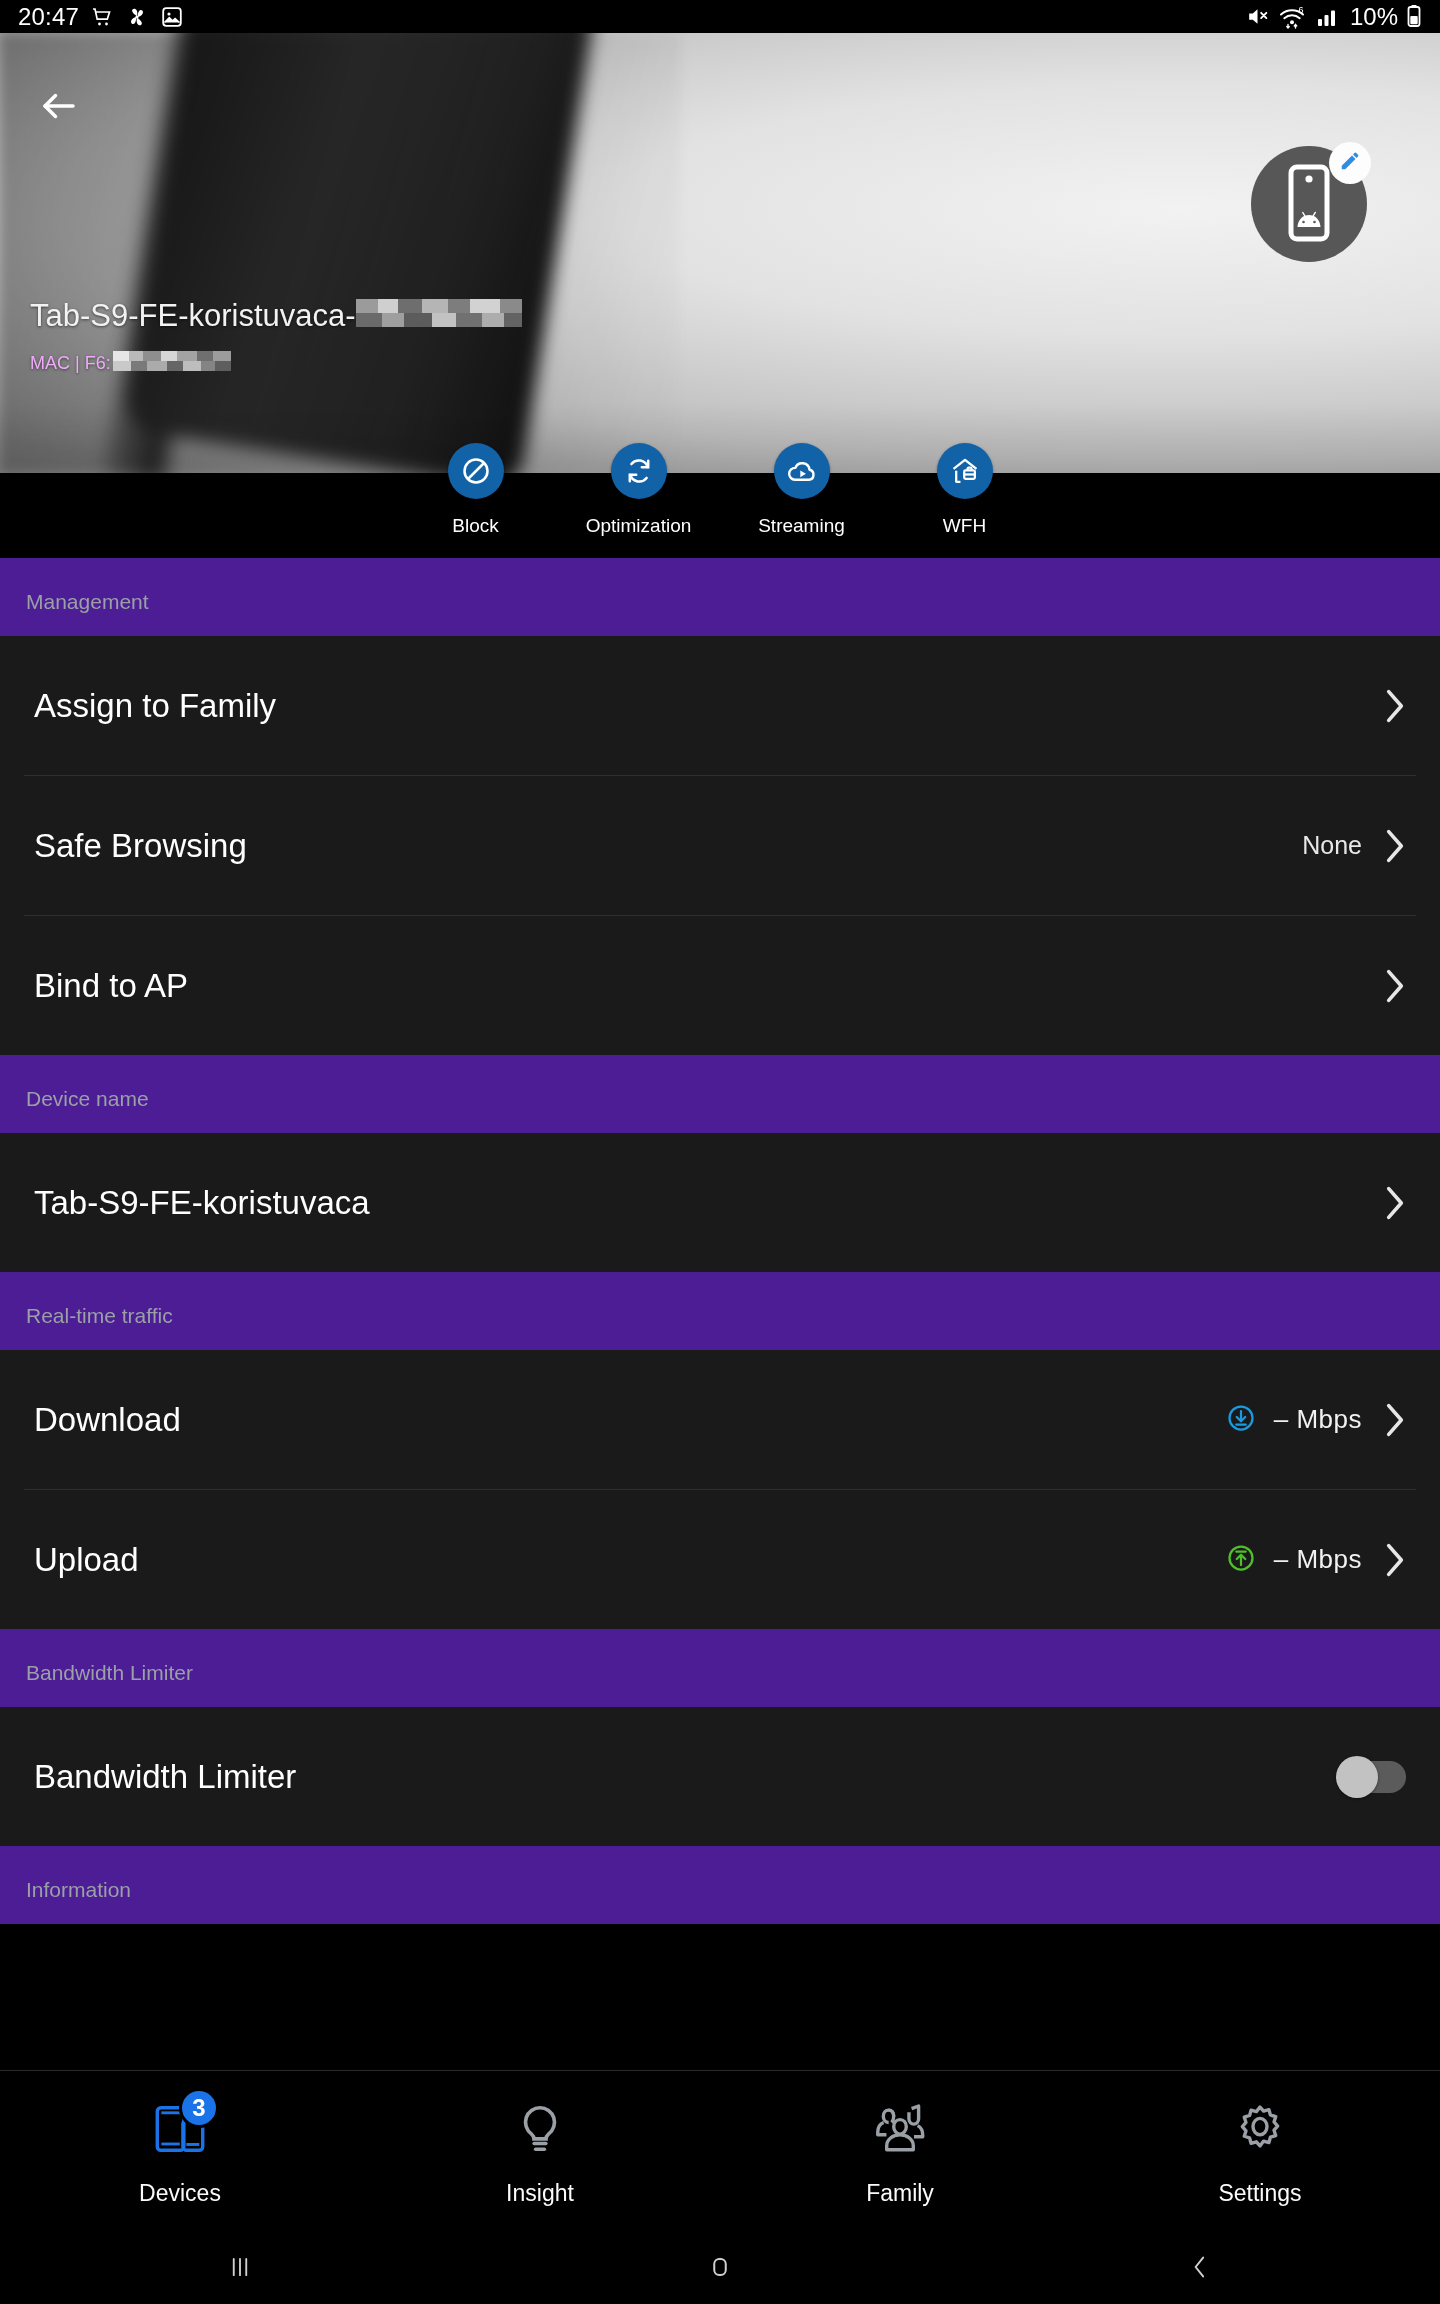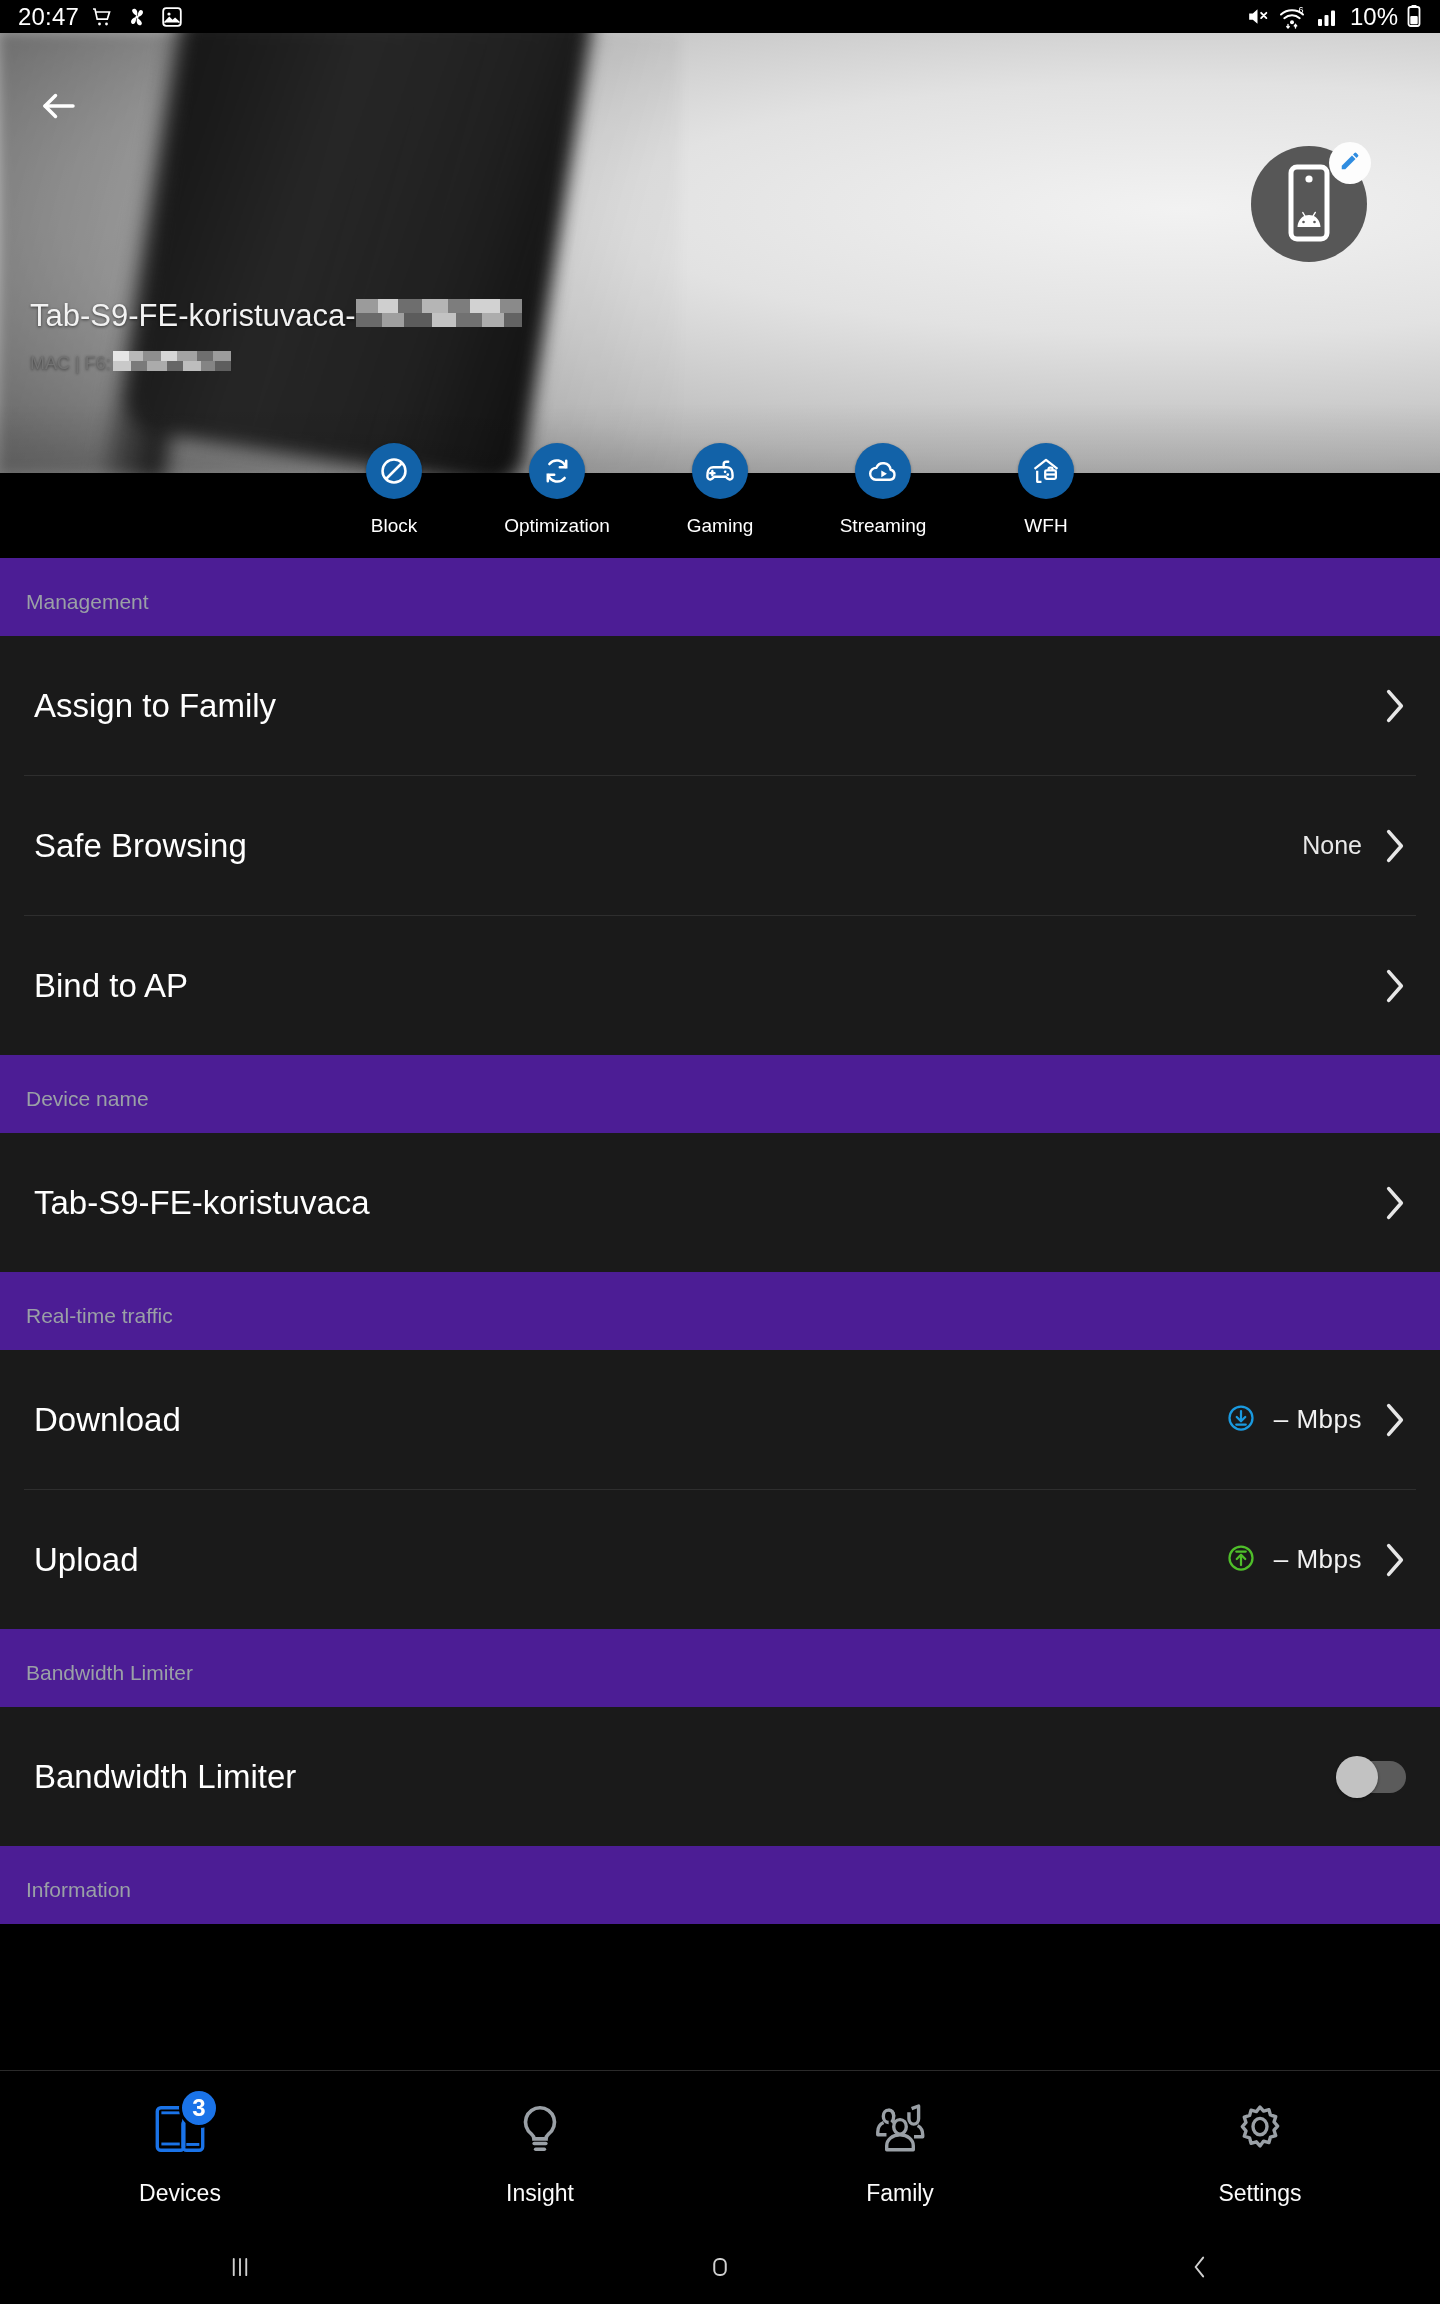--- a/index.html
+++ b/index.html
@@ -70,21 +70,21 @@
   .hero-text {
     position:absolute; left:30px; top:262px; width:760px;
   }
   .hero-name {
     font-size:31px; color:#f2f2f2; font-weight:400;
     display:flex; align-items:center; white-space:nowrap;
     text-shadow:0 1px 3px rgba(0,0,0,.55);
   }
   .hero-mac {
     margin-top:12px;
-    font-size:18px; color:#737373;
+    font-size:18px; color:#f0abfc;
     display:flex; align-items:center;
     text-shadow:0 1px 3px rgba(0,0,0,.55);
   }
   
   .redact { display:inline-block; vertical-align:middle; }
   .avatar {
     position:absolute; right:73px; top:113px;
     width:116px; height:116px; border-radius:50%;
     background:#575757;
     display:flex; align-items:center; justify-content:center;
@@ -352,32 +352,20 @@
         <svg width="32" height="32" viewBox="0 0 24 24" fill="none" stroke="#fff" stroke-width="1.9" stroke-linecap="round">
           <path d="M18.5 9A7 7 0 006.3 6.8"></path>
           <path d="M5.5 15A7 7 0 0017.7 17.2"></path>
           <path d="M18.9 4.4V9.2h-4.8"></path>
           <path d="M5.1 19.6v-4.8h4.8"></path>
         </svg>
       </div>
       <div class="qa-label">Optimization</div>
     </div>
 
-    <div class="qa">
-      <div class="qa-circle">
-        <svg width="34" height="34" viewBox="0 0 24 24" fill="none" stroke="#fff" stroke-width="1.7" stroke-linejoin="round">
-          <path d="M7.2 9.4h9.6c2.2 0 3.7 1.7 3.9 3.8l.2 2.2c.2 1.8-1.1 2.9-2.4 2.5-1-.3-1.7-1-2.4-1.8H7.9c-.7.8-1.4 1.5-2.4 1.8-1.3.4-2.6-.7-2.4-2.5l.2-2.2c.2-2.1 1.7-3.8 3.9-3.8z"></path>
-          <path d="M14.6 9.4V7.3c0-1 .8-1.8 1.8-1.8h1.4" stroke-linecap="round"></path>
-          <path d="M6.6 12v3M5.1 13.5h3" stroke-linecap="round"></path>
-          <circle cx="15.6" cy="12.6" r=".95" fill="#fff" stroke="none"></circle>
-          <circle cx="17.5" cy="14.6" r=".95" fill="#fff" stroke="none"></circle>
-        </svg>
-      </div>
-      <div class="qa-label">Gaming</div>
-    </div>
 
     <div class="qa">
       <div class="qa-circle">
         <svg width="34" height="34" viewBox="0 0 24 24" fill="none" stroke="#fff" stroke-width="1.7" stroke-linejoin="round">
           <path d="M7 18.2h9.8a3.6 3.6 0 00.5-7.1 5.2 5.2 0 00-10-1.3A3.7 3.7 0 007 18.2z"></path>
           <path d="M10.8 11.6l4 2.4-4 2.4v-4.8z" fill="#fff" stroke="none"></path>
         </svg>
       </div>
       <div class="qa-label">Streaming</div>
     </div>

